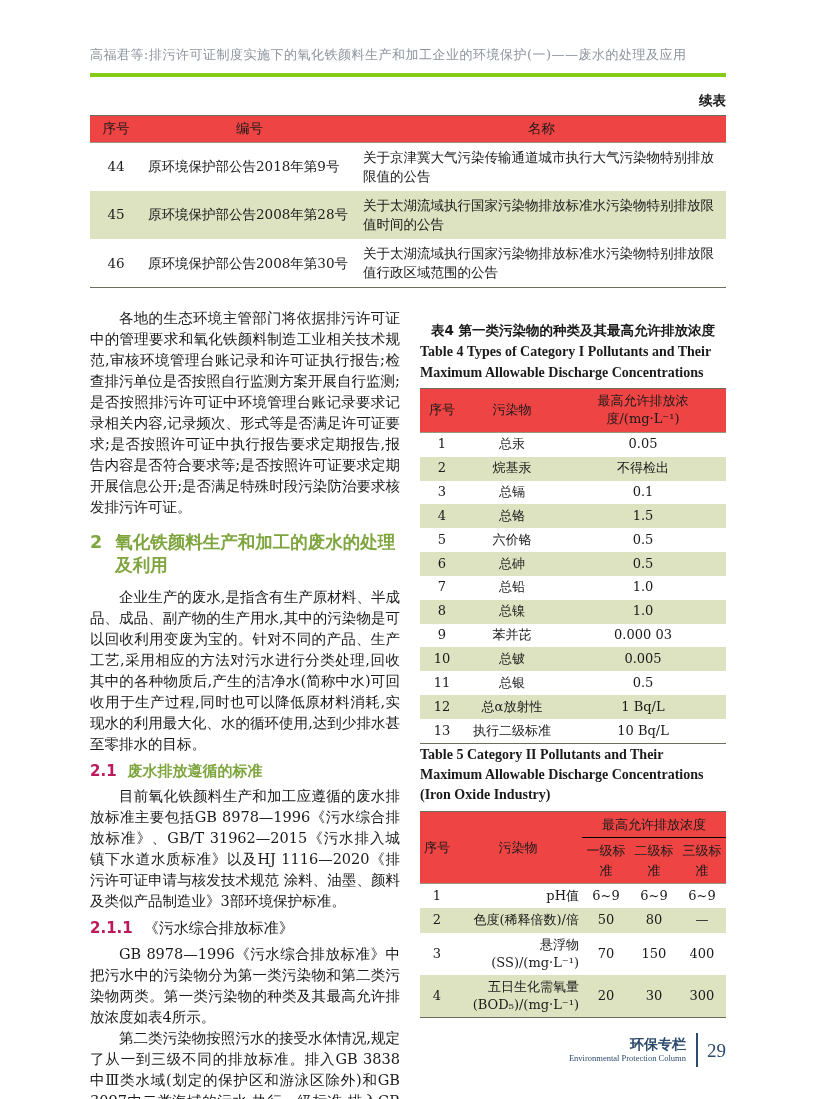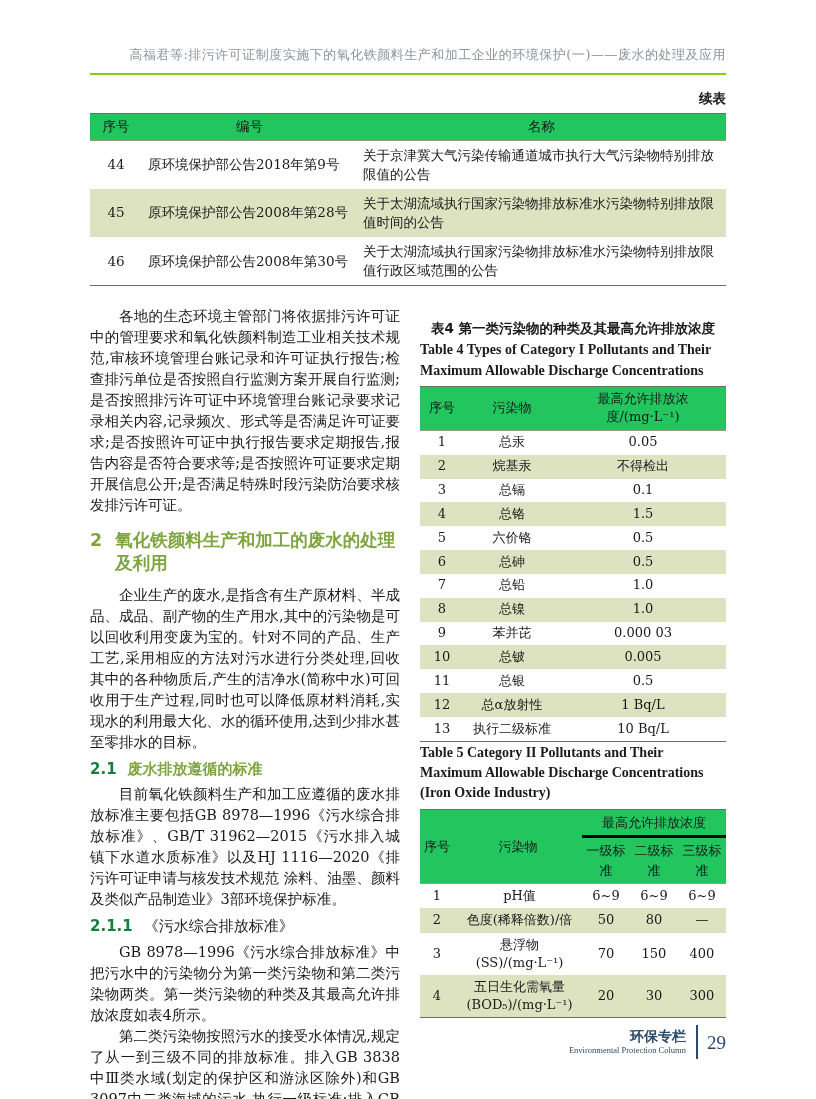--- a/index.html
+++ b/index.html
@@ -8,35 +8,35 @@
     background: #ffffff;
     font-family: "DejaVu Serif", "Liberation Serif", serif;
     color: #1a1a1a;
     position: relative;
     overflow: hidden;
   }
   .page { padding: 46px 90px 0 90px; position: relative; height: 100%; }
 
   
   .running-head {
-    text-align: right;
+    text-align: left;
     font-size: 13px;
     color: #8d949e;
     padding-bottom: 9px;
-    border-bottom: 2px solid #84cc16;
+    border-bottom: 4px solid #84cc16;
     letter-spacing: 0.5px;
   }
 
   .continued { text-align: right; font-weight: bold; font-size: 13.5px; margin-top: 15px; font-family: "DejaVu Sans", sans-serif; }
 
   
   table { border-collapse: collapse; width: 100%; }
   .tbl { border-top: 1.5px solid #6e6e5c; border-bottom: 1.5px solid #6e6e5c; }
   .tbl th {
-    background: #22c55e;
+    background: #ef4444;
     font-weight: normal;
     padding: 4px 4px;
     border-bottom: 1px solid #98987f;
     text-align: center;
   }
   .tbl td { padding: 4px 5px; vertical-align: middle; }
   .tbl tbody tr:nth-child(even) td { background: #dde3c1; }
 
   
   .top-tbl { margin-top: 5px; font-size: 13.5px; }
@@ -67,21 +67,21 @@
     margin: 13px 0 9px 0;
   }
   .h3 {
     display: flex;
     gap: 11px;
     font-size: 15px;
     font-family: "DejaVu Sans", "Liberation Sans", sans-serif;
     margin: 5px 0 4px 0;
     line-height: 1.5;
   }
-  .h3 .sec-num { color: #15803d; font-weight: bold; }
+  .h3 .sec-num { color: #be185d; font-weight: bold; }
   .h3.green-title .sec-title { color: #7ea53e; font-weight: bold; }
   .h3.black-title .sec-title { color: #1a1a1a; font-weight: normal; font-family: "DejaVu Serif", serif; }
 
   
   .cap-zh {
     text-align: center;
     font-weight: bold;
     font-size: 13.5px;
     font-family: "DejaVu Sans", "Liberation Sans", sans-serif;
     line-height: 1.55;
@@ -101,31 +101,31 @@
   .t4 th { padding: 3.5px 2px; }
   .t4 td { padding: 2.5px 4px; text-align: center; line-height: 1.45; }
   .t4 td:nth-child(1) { width: 44px; }
   .t4 td:nth-child(2) { width: 96px; }
 
   .between-para { margin: 8px 0 6px 0; text-indent: 0; }
 
   
   .t5 { font-size: 13px; margin-top: 1px; }
   .t5 th { padding: 3px 2px; line-height: 1.5; }
-  .t5 th.group { border-bottom: 3px solid #000000; }
+  .t5 th.group { border-bottom: 1px solid #000000; }
   .t5 th.rowspan2 { border-bottom: 1px solid #98987f; }
   .t5 td { padding: 3px 3px; text-align: center; line-height: 1.4; }
   .t5 td:nth-child(1) { width: 34px; }
-  .t5 td:nth-child(2) { width: 128px; text-align: center; padding-left: 6px; }
+  .t5 td:nth-child(2) { width: 128px; text-align: right; padding-left: 6px; }
 
   
   .footer {
     position: absolute;
     right: 90px;
-    bottom: 40px;
+    bottom: 32px;
     display: flex;
     align-items: center;
   }
   .footer .labels { text-align: right; }
   .footer .f-zh {
     color: #2c4a6b;
     font-weight: bold;
     font-size: 14px;
     font-family: "DejaVu Sans", "Liberation Sans", sans-serif;
     line-height: 1.2;

